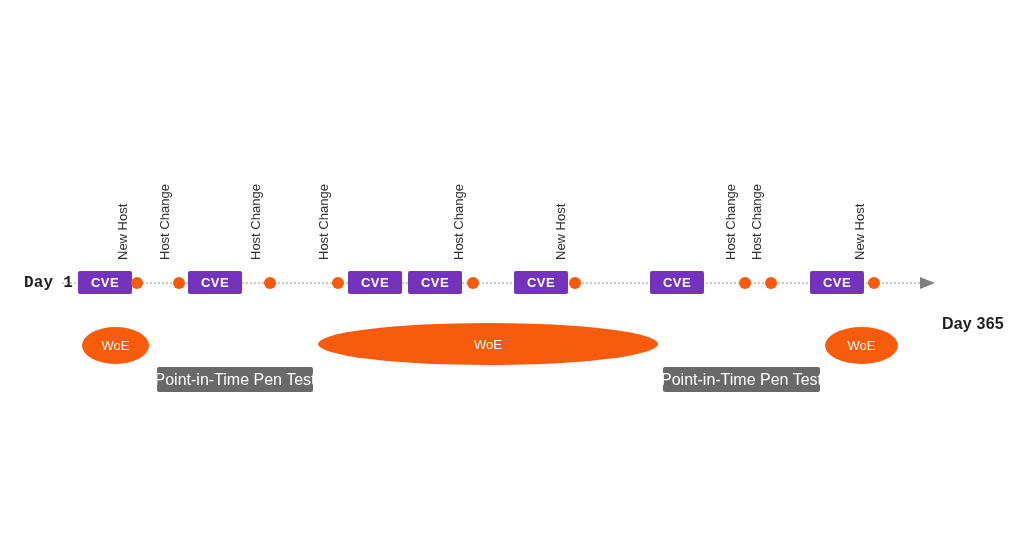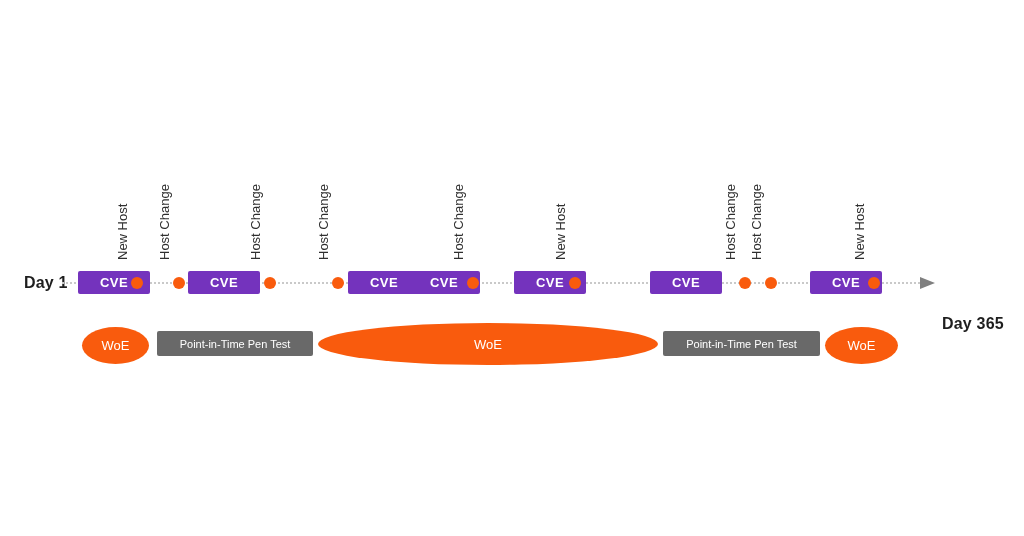--- a/index.html
+++ b/index.html
@@ -19,21 +19,21 @@
     font-size:16px;font-weight:bold;color:var(--text_dark);
     white-space:nowrap;letter-spacing:0.2px;
   }
   .arrow-right{
     position:absolute;top:277px;width:0;height:0;
     border-top:6px solid transparent;
     border-bottom:6px solid transparent;
     border-left:15px solid var(--arrow);
   }
   .cve-box{
-    position:absolute;top:271px;width:72px;height:23px;
+    position:absolute;top:271px;width:54px;height:23px;
     background:var(--purple);border-radius:2px;
     color:#ffffff;font-size:13px;font-weight:bold;letter-spacing:0.5px;
     display:flex;align-items:center;justify-content:center;
   }
   .event-dot{
     position:absolute;top:277px;width:12px;height:12px;border-radius:50%;
     background:var(--orange);
   }
   .event-label{
     position:absolute;height:14px;line-height:14px;
@@ -42,30 +42,31 @@
   }
   .woe-ellipse{
     position:absolute;border-radius:50%;
     background:var(--orange);
     color:#ffffff;font-size:13px;
     display:flex;align-items:center;justify-content:center;text-align:center;
   }
   .pentest-box{
     position:absolute;
     background:var(--gray_box);border-radius:2px;
-    color:#ffffff;font-size:11px;
+    color:#ffffff;font-size:16px;
     display:flex;align-items:center;justify-content:center;
     white-space:nowrap;
+    margin-top:36px;
   }
 </style>
 </head>
 <body style="--orange: #F95B0D; --purple: #7433BD; --gray_box: #696969; --line: #C9C9C9; --arrow: #7F7F7F; --text_dark: #1E1E1E; --text_label: #2E2E2E;">
 
 <div id="stage">
-  <span class="day-label" style="left:24px;">Day 1</span>
+  <span class="day-label" style="left:24px;font-family:Liberation Mono, monospace;">Day 1</span>
 
   <div class="tl-line" id="tl-line" style="left: 62px; width: 858px;"></div>
 
   <div class="arrow-right" style="left:920px;"></div>
 
   <span class="day-label" style="left:942px;margin-top:41px;">Day 365</span>
 
   <div id="cve-layer">
       <div class="cve-box" style="left: 78px;">CVE</div>
       <div class="cve-box" style="left: 188px;">CVE</div>

